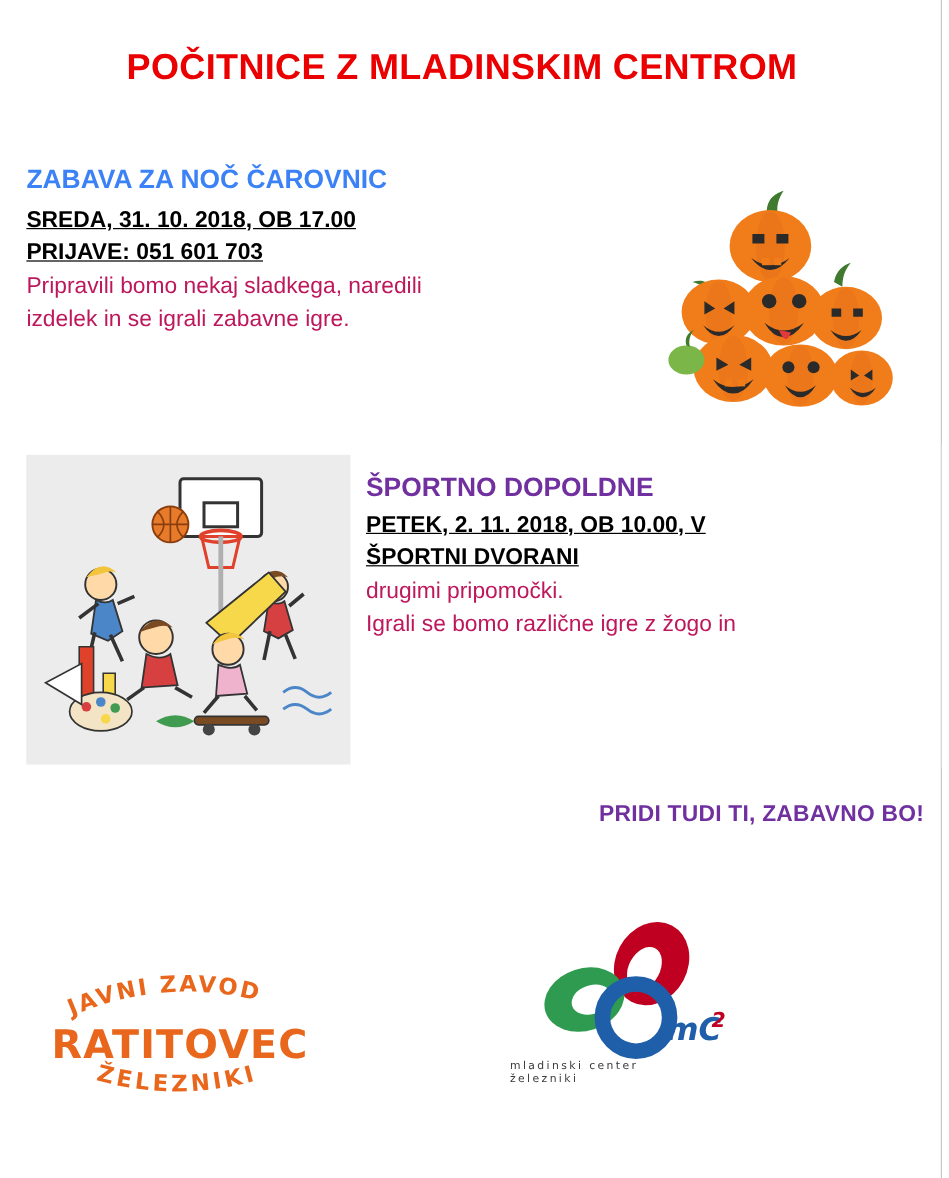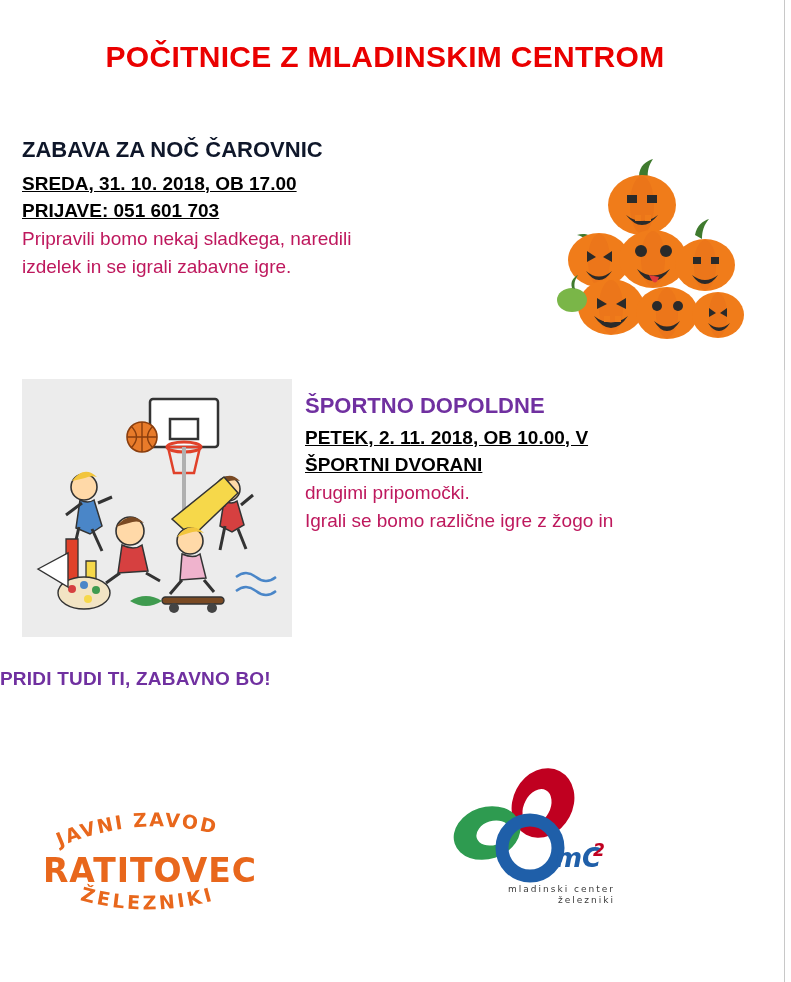--- a/index.html
+++ b/index.html
@@ -54,21 +54,21 @@
   }
 
   
   .sec1 {
     position: absolute;
     left: 22px;
     top: 136px;
     width: 500px;
   }
   .sec1-head {
-    color: #0f172a;
+    color: #3b82f6;
     font-size: 22px;
     font-weight: bold;
     margin: 0 0 6px 0;
     line-height: 1.25;
   }
   .line-strong {
     color: #000000;
     font-size: 19px;
     font-weight: bold;
     line-height: 1.45;
@@ -111,21 +111,21 @@
     font-weight: bold;
     margin: 0 0 4px 0;
     line-height: 1.25;
   }
 
   .tagline {
     position: absolute;
     left: 0;
     top: 668px;
     width: 770px;
-    text-align: left;
+    text-align: right;
     color: #7030a0;
     font-size: 19px;
     font-weight: bold;
     letter-spacing: 0.2px;
   }
 
   
   .logo-ratitovec {
     position: absolute;
     left: 30px;
@@ -139,21 +139,21 @@
     top: 755px;
     width: 190px;
     height: 165px;
     font-style: italic;
   }
   .mc-caption {
     position: absolute;
     left: 425px;
     top: 884px;
     width: 190px;
-    text-align: right;
+    text-align: left;
     color: #3a3a3a;
     font-size: 9px;
     letter-spacing: 2px;
     line-height: 1.25;
     font-family: "DejaVu Sans", sans-serif;
   }
 </style>
 </head>
 <body>
 

